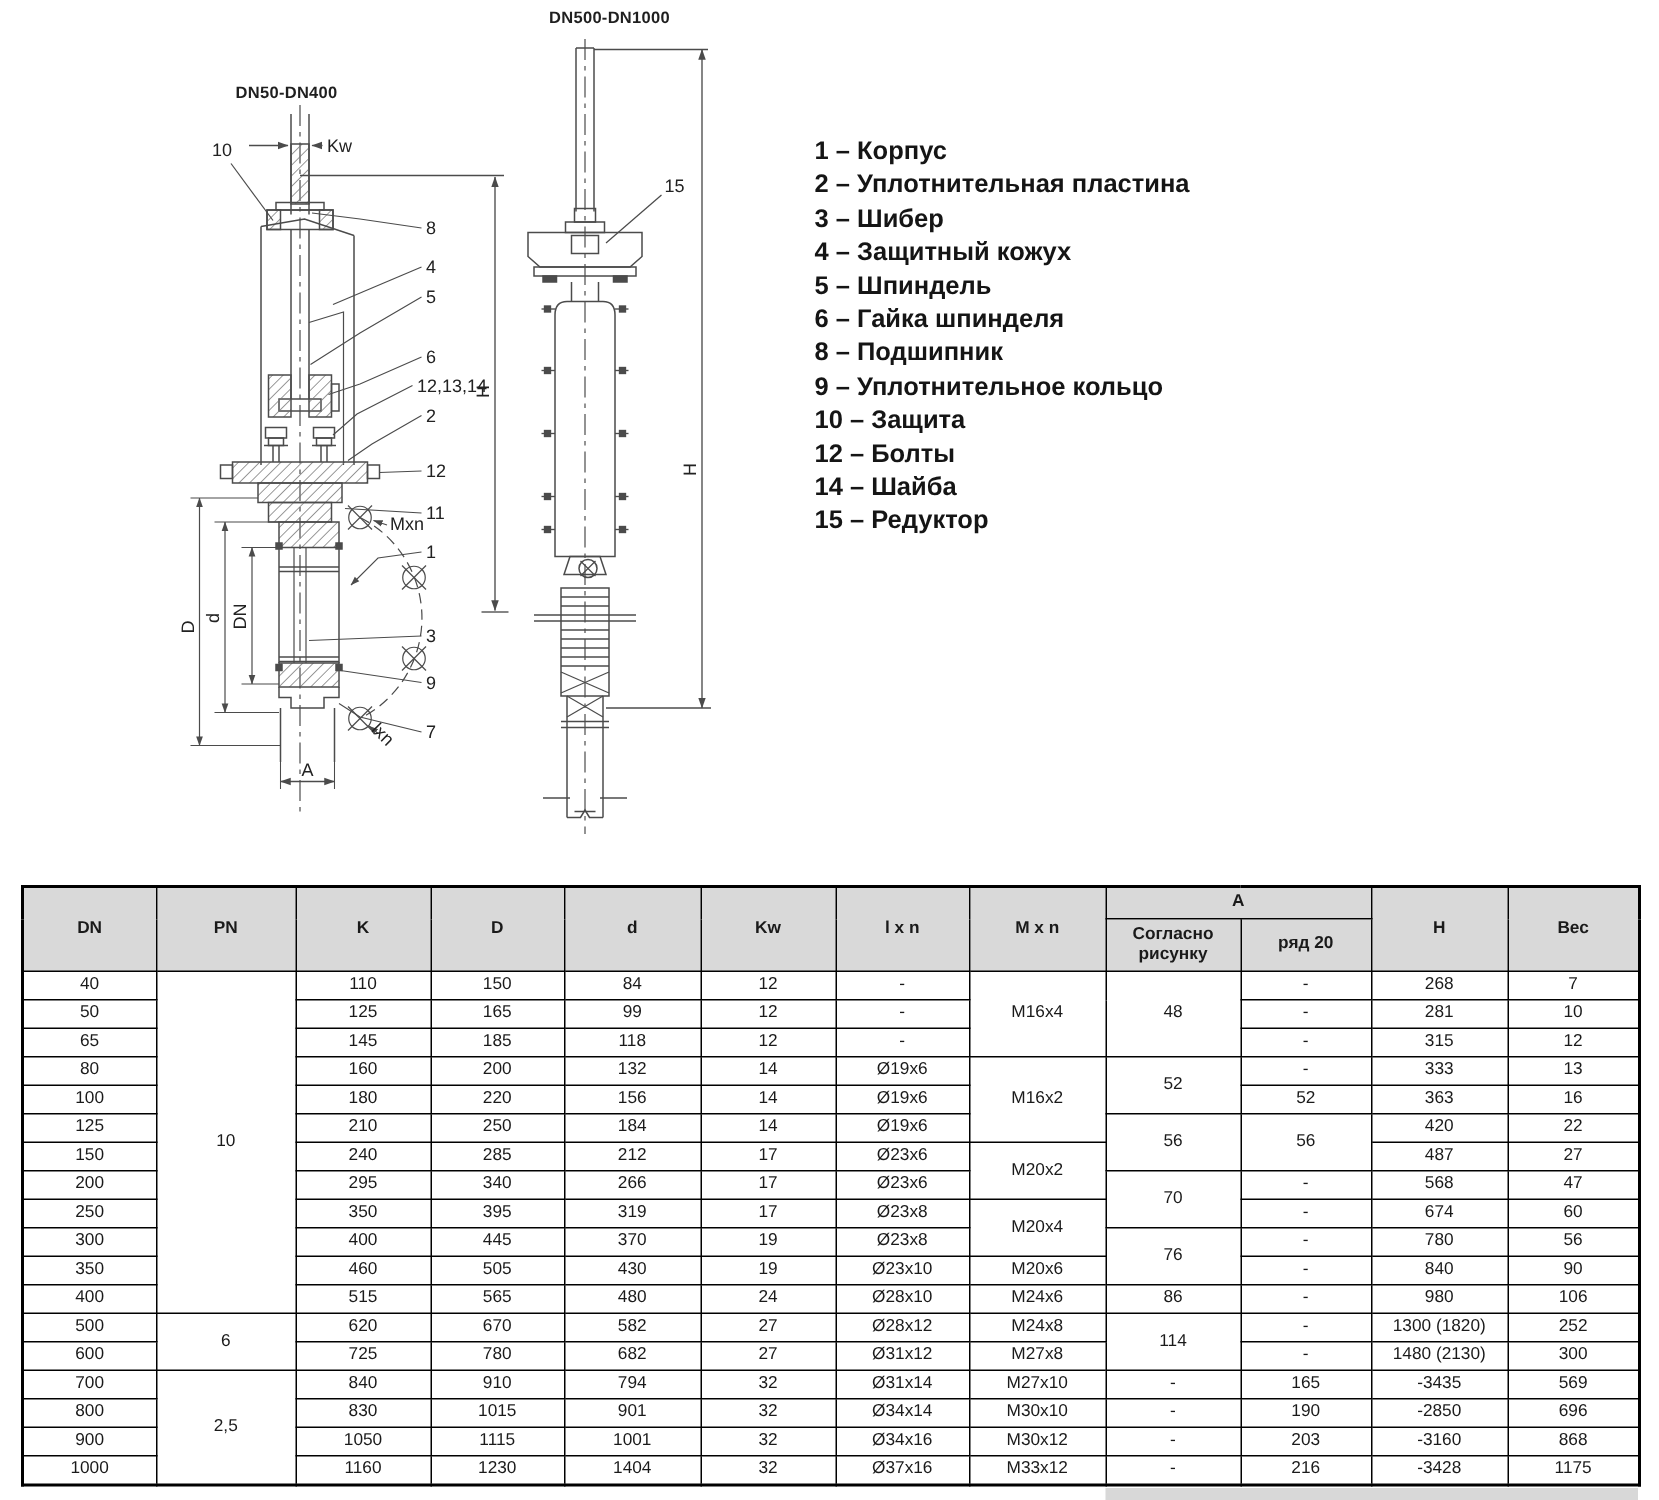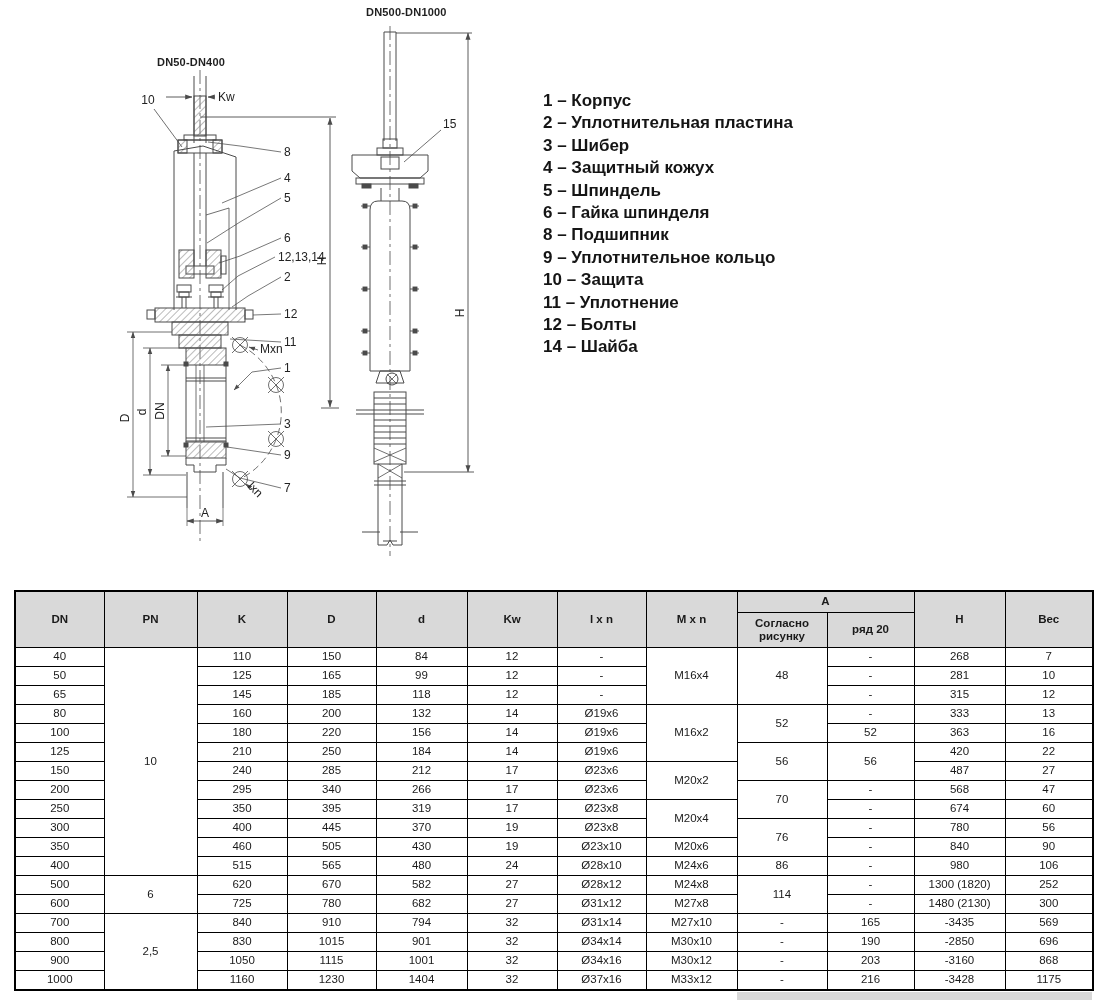--- a/index.html
+++ b/index.html
@@ -305,23 +305,23 @@
   <div class="parts" id="parts-list">
       <div>1 – Корпус</div>
       <div>2 – Уплотнительная пластина</div>
       <div>3 – Шибер</div>
       <div>4 – Защитный кожух</div>
       <div>5 – Шпиндель</div>
       <div>6 – Гайка шпинделя</div>
       <div>8 – Подшипник</div>
       <div>9 – Уплотнительное кольцо</div>
       <div>10 – Защита</div>
-      <div>11 – Уплотнение</div>
       <div>12 – Болты</div>
       <div>14 – Шайба</div>
+      <div>15 – Редуктор</div>
     </div>
 
   <table class="dims">
     <colgroup>
       <col style="width:89px">
         <col style="width:93px">
         <col style="width:90px">
         <col style="width:89px">
       <col style="width:91px">
         <col style="width:90px">

